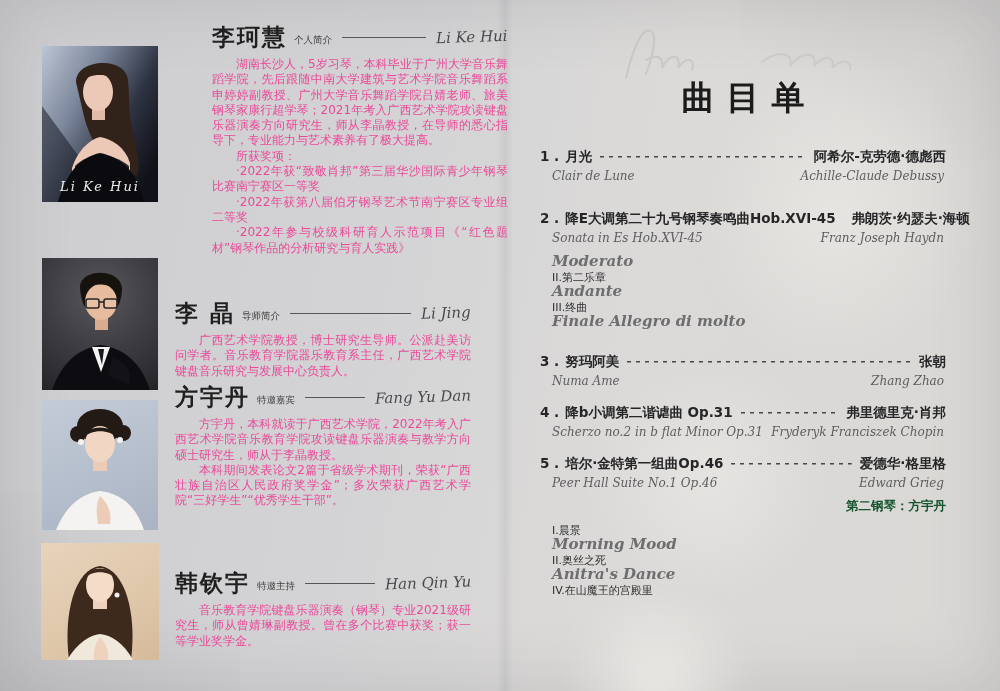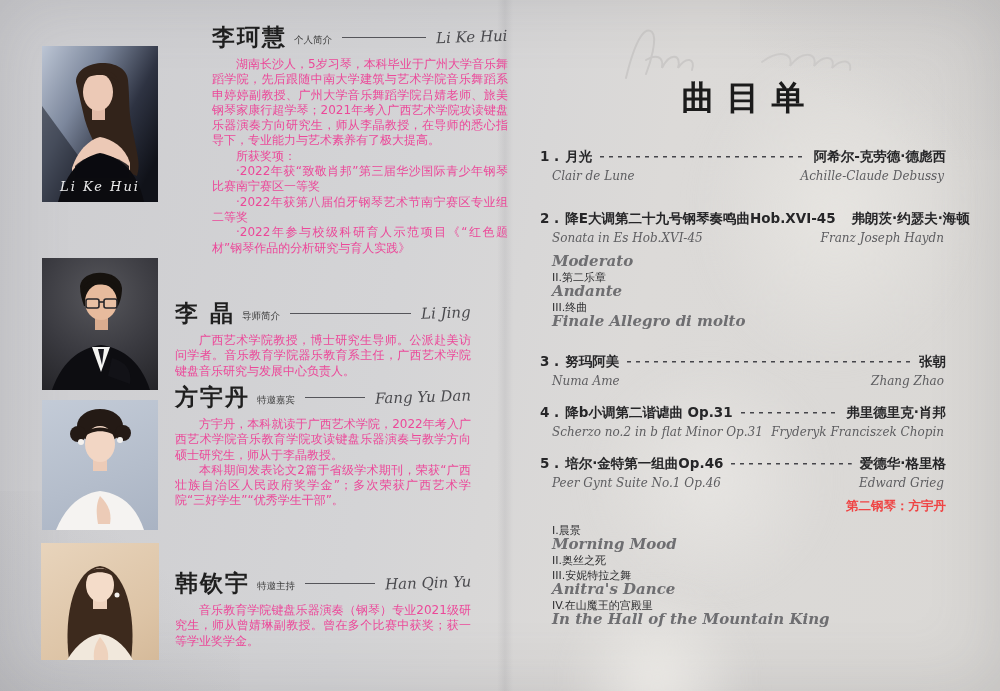--- a/index.html
+++ b/index.html
@@ -69,21 +69,21 @@
   .leader { flex:1; height:2px; margin:2px 8px 0 8px;
     background:repeating-linear-gradient(90deg,#45454a 0 4px,transparent 4px 9px);
     background-position:center; background-size:100% 1.5px; background-repeat:no-repeat; }
   .item-en { display:flex; justify-content:space-between; margin:3px 2px 0 12px;
     font-family:"DejaVu Serif", serif; font-style:italic; font-size:12px; color:#5d5d60;
     line-height:17px; }
   .movements { margin:8px 0 0 12px; }
   .mv-zh { font-size:11px; color:#2f2f31; line-height:15px; }
   .mv-en { font-family:"DejaVu Serif", serif; font-style:italic; font-size:15px;
     color:#6e6e71; line-height:13px; margin-bottom:2px;font-weight:bold; }
-  .second-piano { text-align:right; font-weight:bold; font-size:12.5px; color:#ef4444;
+  .second-piano { text-align:right; font-weight:bold; font-size:12.5px; color:#14532d;
     margin-top:6px; }
 </style>
 </head>
 <body>
 
 <div class="spread">
   <div class="crease"></div>
   <div class="blob blob-a"></div>
   <div class="blob blob-b"></div>
   <div class="blob blob-c"></div>
@@ -274,29 +274,27 @@
       </div>
 
       <div class="item item-5">
         <div class="item-line">
           <span class="item-no">5 .</span>
           <span class="item-title">培尔·金特第一组曲Op.46</span>
           <span class="leader"></span>
           <span class="composer">爱德华·格里格</span>
         </div>
         <div class="item-en">
-          <span>Peer Gynt Suite No.1 Op.46</span>
+          <span>Peer Hall Suite No.1 Op.46</span>
           <span>Edward Grieg</span>
         </div>
         <div class="second-piano">第二钢琴：方宇丹</div>
         <div class="movements">
           <div class="mv-zh">I.晨景</div>
           <div class="mv-en">Morning Mood</div>
           <div class="mv-zh">II.奥丝之死</div>
-          <div class="mv-zh">III.安妮特拉之舞</div>
           <div class="mv-en">Anitra's Dance</div>
           <div class="mv-zh">IV.在山魔王的宫殿里</div>
-          <div class="mv-en">In the Hall of the Mountain King</div>
         </div>
       </div>
     </div>
   </div>
 </div>
 
 </body></html>

